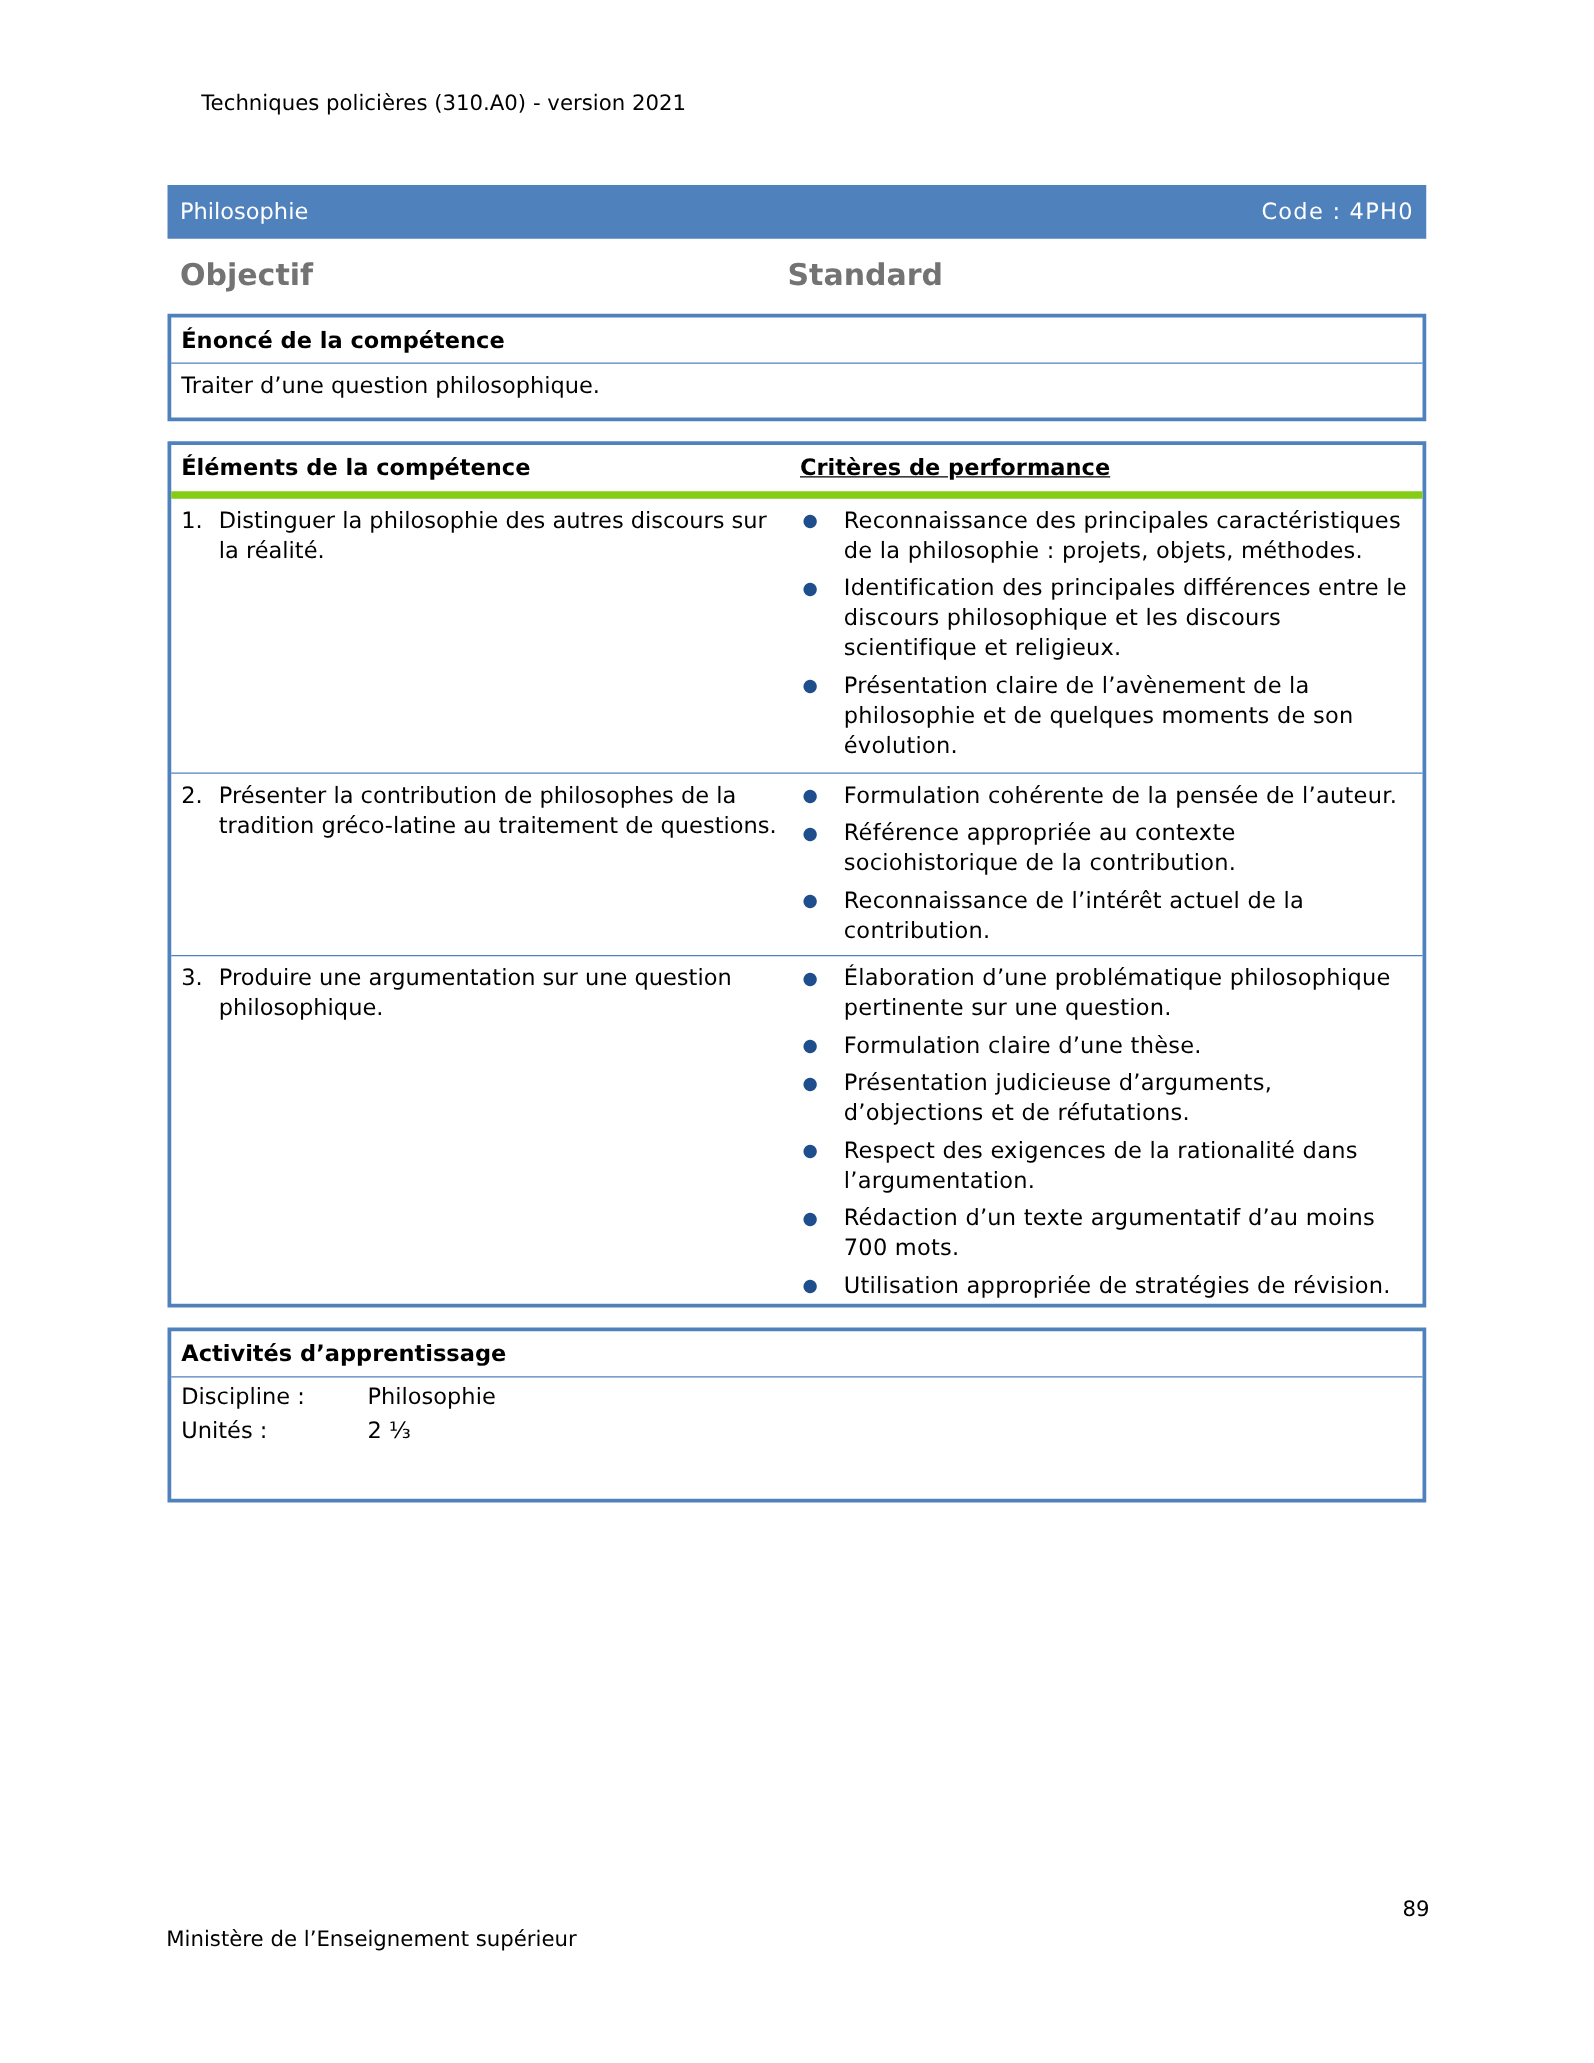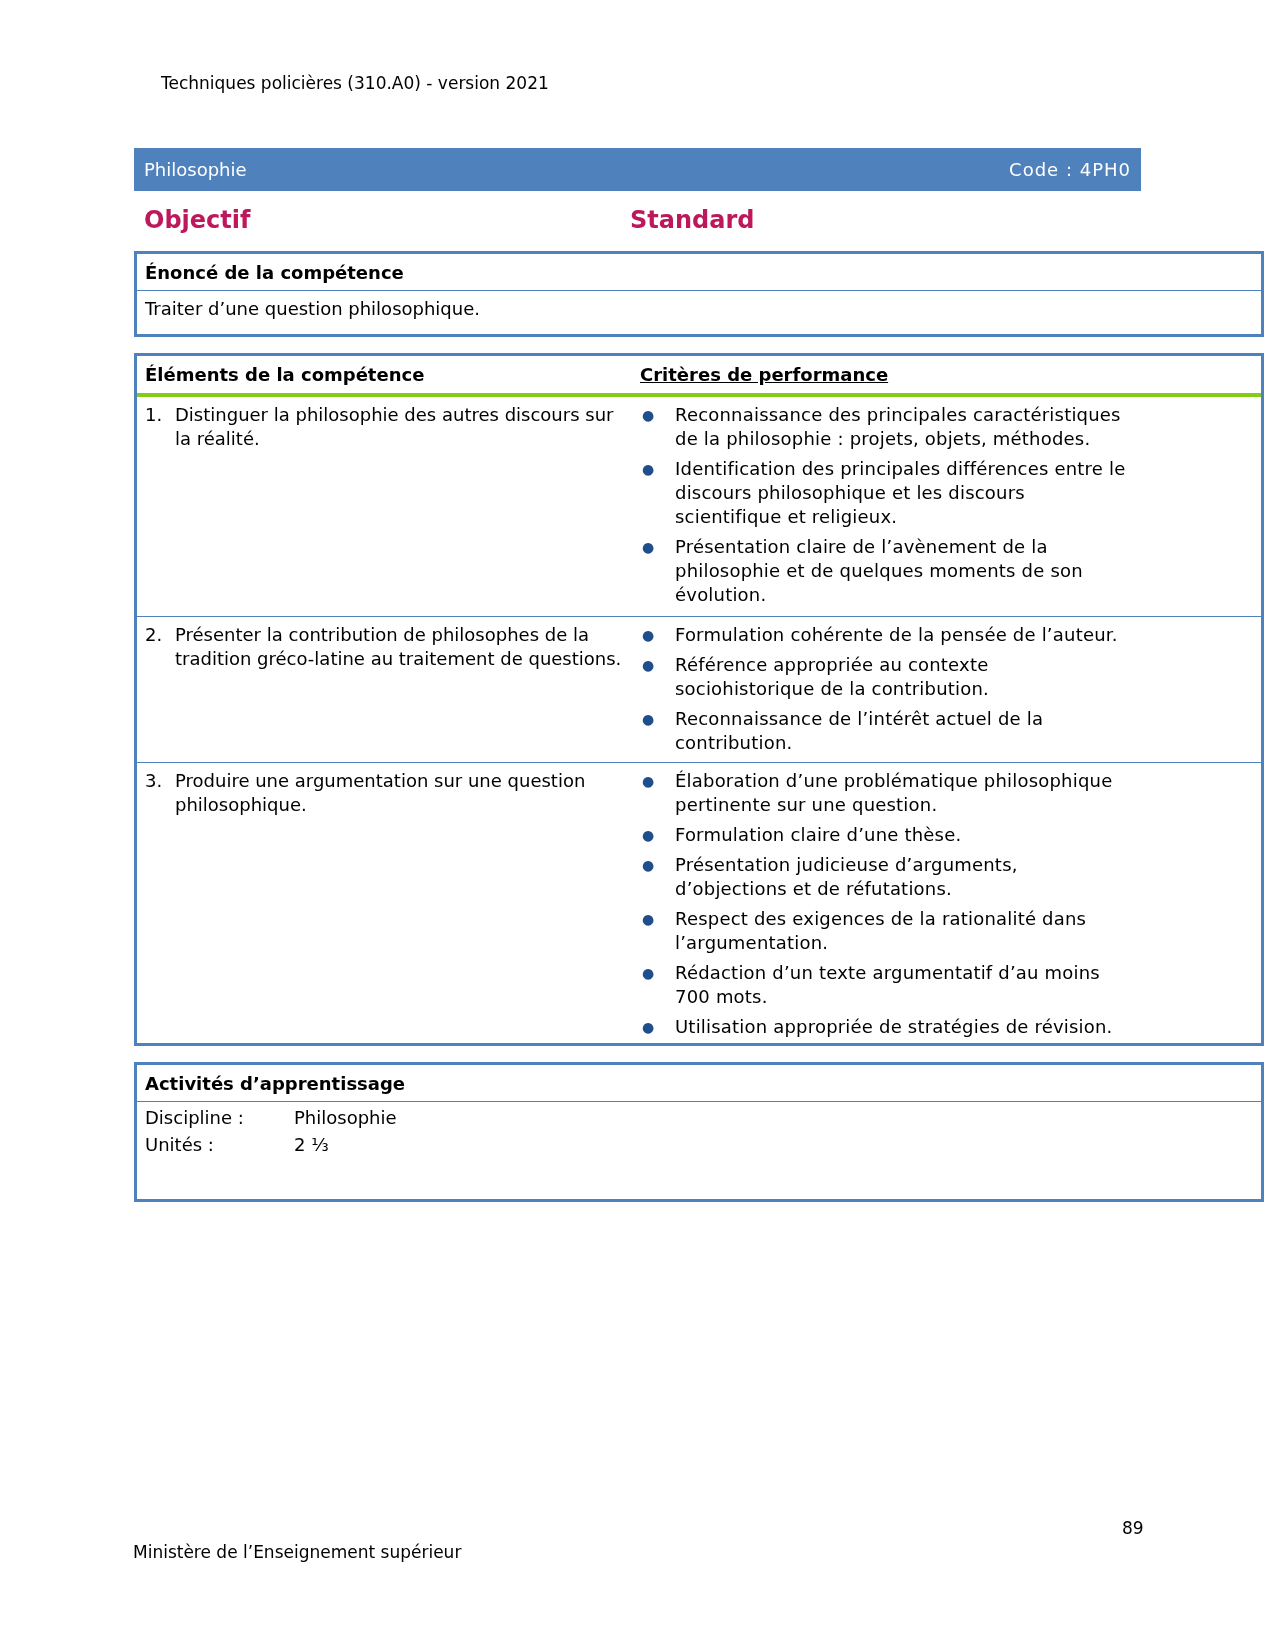--- a/index.html
+++ b/index.html
@@ -1,25 +1,25 @@
 <!DOCTYPE html>
 <html><head>
 <meta charset="utf-8">
 <style>
   html, body { margin:0; padding:0; background:#ffffff; }
   body { width:1275px; height:1650px; position:relative; font-family:"DejaVu Sans", sans-serif; color:#000; font-size:18px; }
   .running-head { position:absolute; left:133px; top:73px; font-size:17px;margin-left:28px; }
   .banner { position:absolute; left:134px; top:148px; width:1007px; height:43px; background:#4f81bd; color:#fff; display:flex; justify-content:space-between; align-items:center; padding:0 10px; box-sizing:border-box; font-size:18px; }
   .code-label { letter-spacing:1px; }
   .heading-row { position:absolute; left:144px; top:206px; width:990px; }
-  .heading { position:absolute; top:0; font-size:24px; font-weight:bold; color:#be185d; }
-  .box { position:absolute; left:134px; width:1130px; border:3px solid #4f81bd; box-sizing:border-box; }
+  .heading { position:absolute; top:0; font-size:24px; font-weight:bold; color:#737373; }
+  .box { position:absolute; left:134px; width:1007px; border:3px solid #4f81bd; box-sizing:border-box; }
   .box-title { font-weight:bold; padding:8px 8px 7px 8px; border-bottom:1px solid #4f81bd; font-size:18px; }
   .box-body { padding:6px 8px; font-size:18px; line-height:24px; }
-  .tbl-head { display:flex; border-bottom:4px solid #84cc16; font-weight:bold; }
+  .tbl-head { display:flex; border-bottom:6px solid #84cc16; font-weight:bold; }
   .tbl-head div { padding:8px 8px 8px 8px; }
   .row { display:flex; border-bottom:1px solid #4f81bd; }
   .row:last-child { border-bottom:none; }
   .col-left { width:503px; box-sizing:border-box; padding:6px 8px 6px 8px; }
   .col-right { width:498px; box-sizing:border-box; padding:6px 8px 6px 0; }
   .element { display:flex; line-height:24px; }
   .element .num { width:30px; flex:none; }
   .crit { display:flex; line-height:24px; margin-bottom:6px; letter-spacing:0.2px; }
   .crit:last-child { margin-bottom:0; }
   .bullet { width:33px; flex:none; color:#1f4e8c; text-align:left; padding-left:2px; font-size:14px; line-height:24px; }

